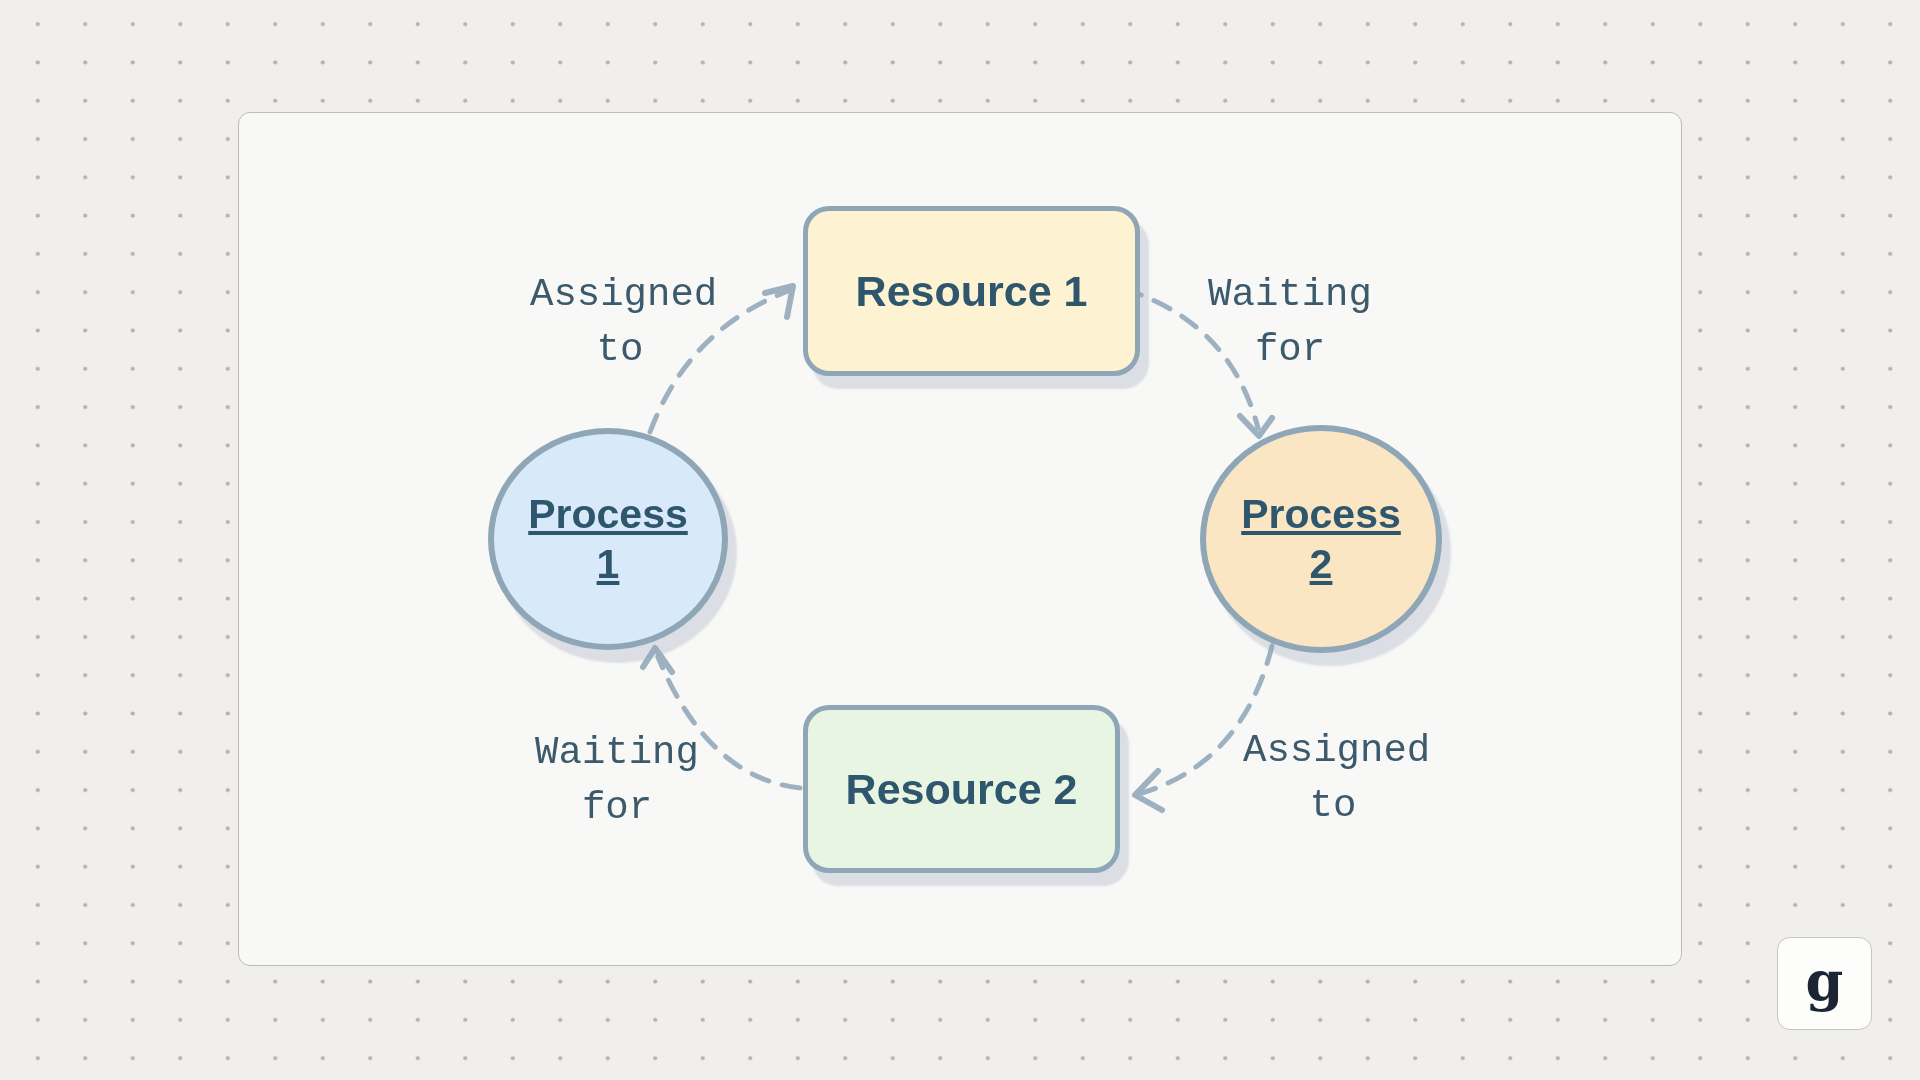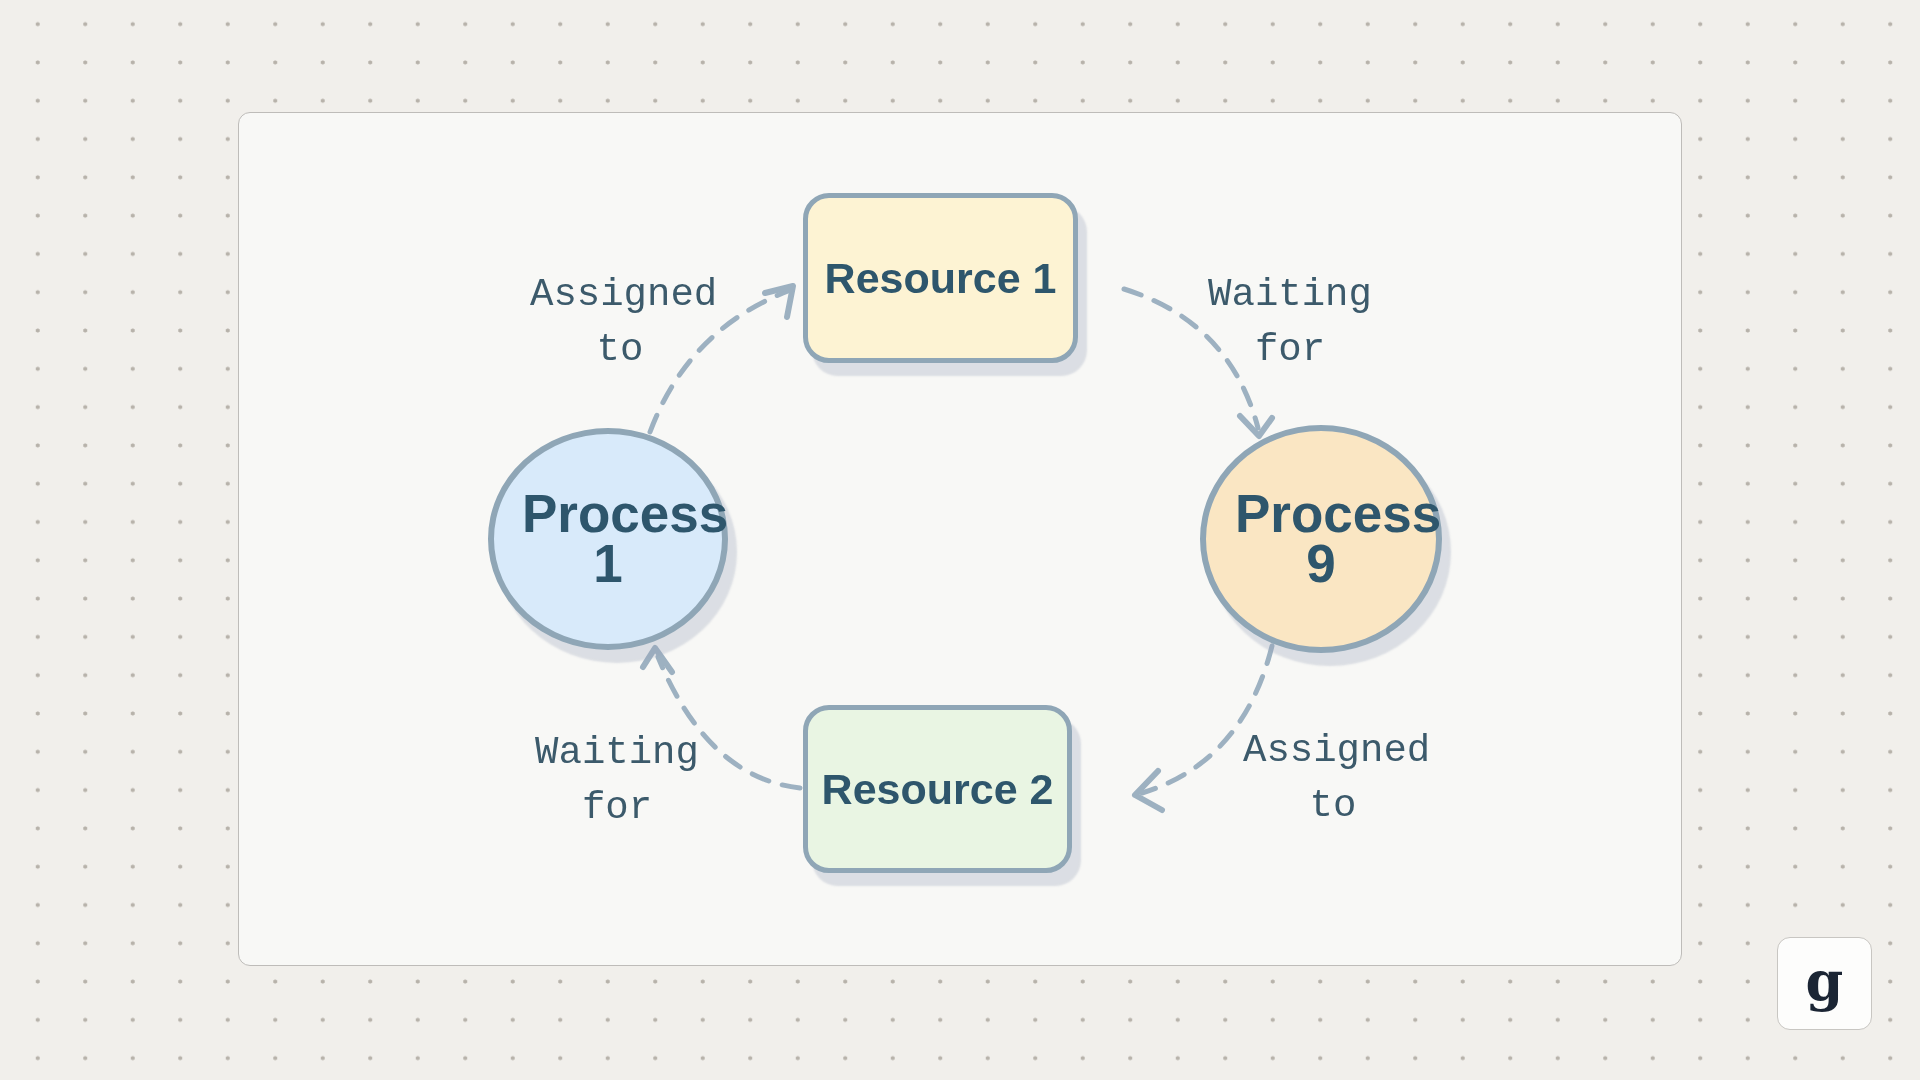--- a/index.html
+++ b/index.html
@@ -60,22 +60,23 @@
     box-shadow: 9px 13px 2px rgba(151, 163, 184, 0.30);
   }
   .node.rect {
     border: 5px solid;
     border-radius: 26px;
     font-size: 43px;
   }
   .node.ellipse {
     border: 6px solid;
     border-radius: 50%;
-    font-size: 53px;
+    font-size: 41px;
     line-height: 50px;
+    text-decoration: underline;
   }
   .node.ellipse .node-label {
     width: 172px;
   }
   .edge-label {
     position: absolute;
     transform: translate(-50%, -50%);
     text-align: center;
     font-size: 39px;
     line-height: 55px;
@@ -121,29 +122,29 @@
     <g style="stroke: rgb(157, 177, 193);">
       <path class="edge-curve" d="M 1272 646 Q 1243 762 1142 793"></path>
       <path class="edge-head" d="M 1158 771 L 1135 795 L 1162 810"></path>
     </g>
     <g style="stroke: rgb(157, 177, 193);">
       <path class="edge-curve" d="M 800 788 Q 708 778 658 657"></path>
       <path class="edge-head" d="M 643 667 L 655 648 L 672 672"></path>
     </g>
   </svg>
 
-  <div class="node rect" style="left: 803px; top: 193px; width: 275px; height: 170px; background-color: rgb(253, 243, 211); border-color: rgb(143, 166, 182); color: rgb(46, 86, 108);">
+  <div class="node rect" style="left: 803px; top: 206px; width: 337px; height: 170px; background-color: rgb(253, 243, 211); border-color: rgb(143, 166, 182); color: rgb(46, 86, 108);">
     <span class="node-label">Resource 1</span>
   </div>
 
   <div class="node ellipse" style="left: 1200px; top: 425px; width: 242px; height: 228px; background-color: rgb(250, 230, 195); border-color: rgb(143, 166, 182); color: rgb(46, 86, 108);">
-    <span class="node-label">Process 9</span>
+    <span class="node-label">Process 2</span>
   </div>
 
-  <div class="node rect" style="left: 803px; top: 705px; width: 269px; height: 168px; background-color: rgb(233, 245, 227); border-color: rgb(143, 166, 182); color: rgb(46, 86, 108);">
+  <div class="node rect" style="left: 803px; top: 705px; width: 317px; height: 168px; background-color: rgb(233, 245, 227); border-color: rgb(143, 166, 182); color: rgb(46, 86, 108);">
     <span class="node-label">Resource 2</span>
   </div>
 
   <div class="node ellipse" style="left: 488px; top: 428px; width: 240px; height: 222px; background-color: rgb(216, 234, 250); border-color: rgb(143, 166, 182); color: rgb(46, 86, 108);">
     <span class="node-label">Process 1</span>
   </div>
 
   <div class="edge-label" style="left: 620px; top: 323px; color: rgb(60, 90, 107);">Assigned to</div>
 
   <div class="edge-label" style="left: 1290px; top: 323px; color: rgb(60, 90, 107);">Waiting for</div>

